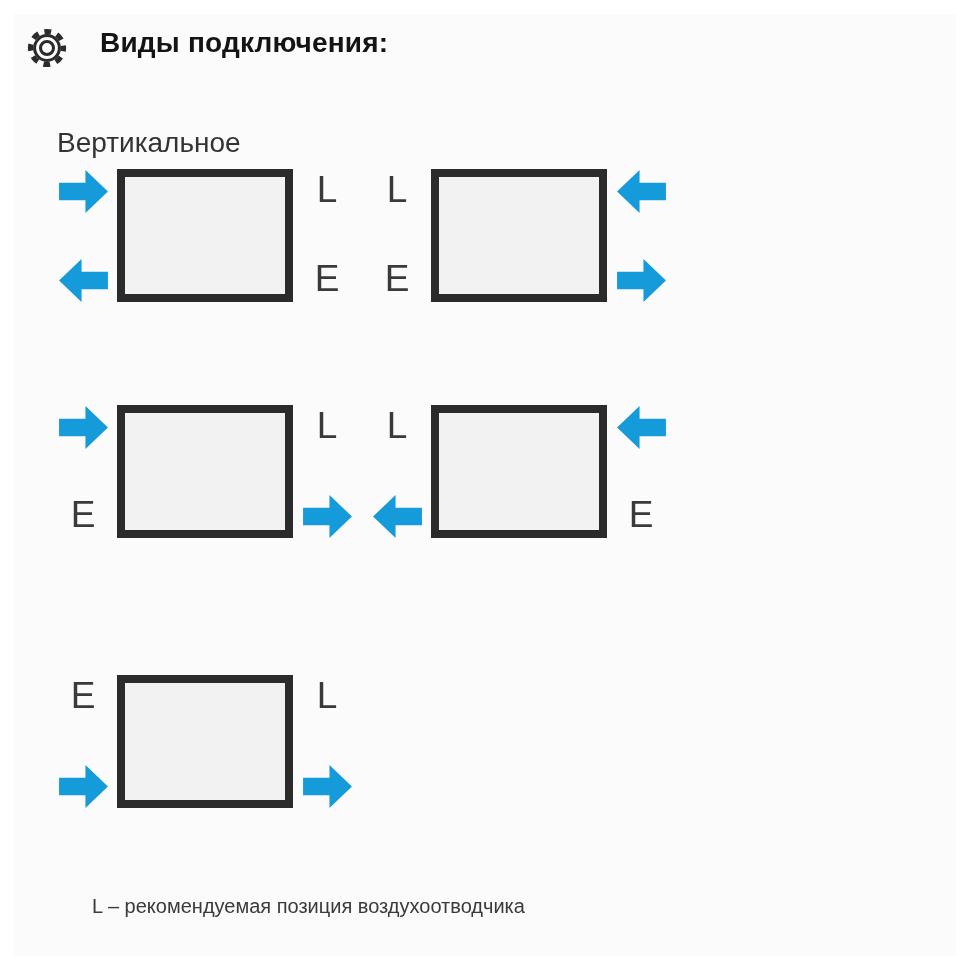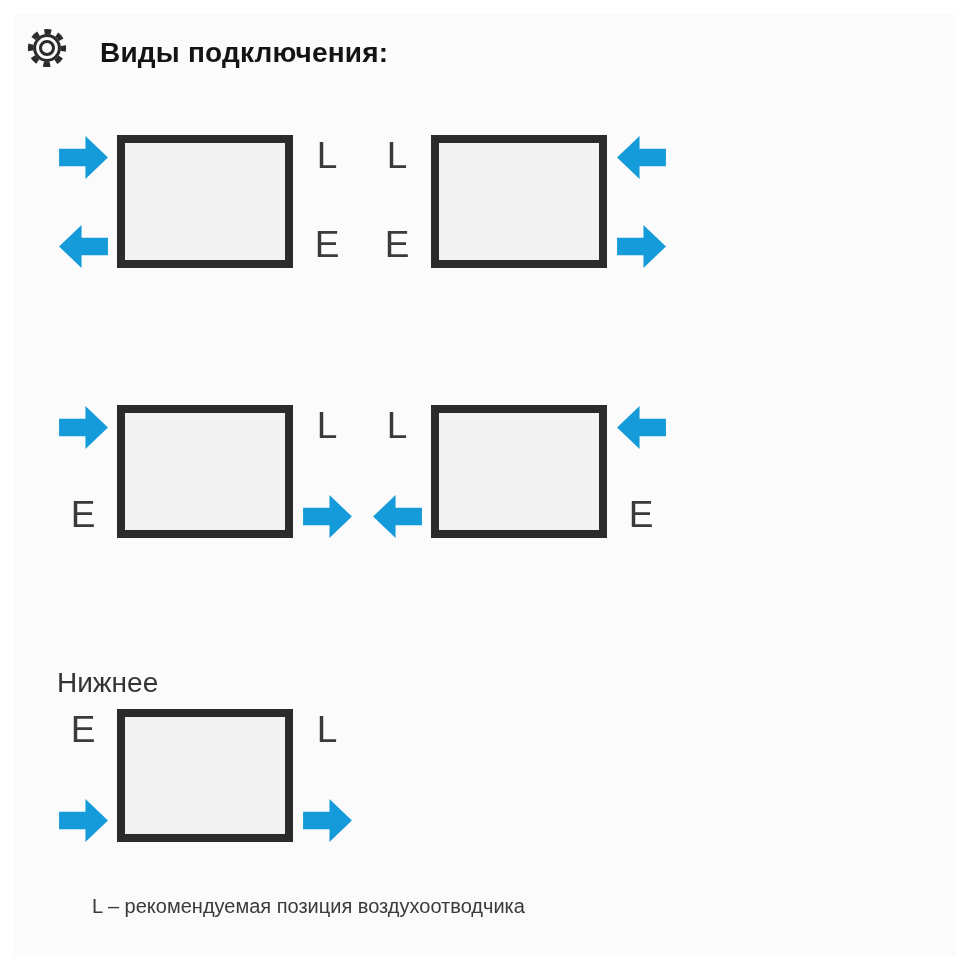--- a/index.html
+++ b/index.html
@@ -8,21 +8,21 @@
     background:#FFFFFF; overflow:hidden;
     font-family:"Liberation Sans", sans-serif;
     --blue:#159BD9; --ink:#2B2B2B; --fill:#F2F2F2; --text:#3A3A3A;
   }
   .panel {
     position:absolute; left:14px; top:14px; width:942px; height:942px;
     background:#FBFBFB;
   }
   .header {
     position:absolute; left:26px; top:27px;
-    display:flex; align-items:flex-end; gap:32px;
+    display:flex; align-items:flex-start; gap:32px;
   }
   .gear { width:42px; height:42px; display:block; }
   .title {
     font-size:28px; font-weight:700; color:#141414; letter-spacing:0.2px;
   }
   .sections { position:absolute; left:57px; top:0; width:700px; height:970px; }
   .section { position:absolute; left:0; width:680px; }
   .section-vertical { top:126px; }
   .section-diagonal { top:396px; }
   .section-bottom   { top:666px; }
@@ -67,20 +67,21 @@
       <circle cx="22" cy="22" r="14.5" fill="#FBFBFB" stroke="none"></circle>
       <circle cx="22" cy="22" r="13" fill="none" stroke="#2B2B2B" stroke-width="3.2"></circle>
       <circle cx="22" cy="22" r="6.8" fill="none" stroke="#2B2B2B" stroke-width="3.2"></circle>
     </svg>
   </span>
   <span class="title">Виды подключения:</span>
 </div>
 
 <div class="sections">
     <div class="section section-vertical">
+      <div class="section-label">Вертикальное</div>
       <div class="diagram-row">
         <div class="diagram">
           <div class="radiator"></div>
           <div class="slot top-left arrow arrow-right">
             <svg viewBox="0 0 50 44">
               <polygon points="0,13 27,13 27,0 50,22 27,44 27,31 0,31"></polygon>
             </svg>
           </div>
           <div class="slot bottom-left arrow arrow-left">
             <svg viewBox="0 0 50 44">
@@ -135,21 +136,20 @@
           <div class="slot top-right arrow arrow-left">
             <svg viewBox="0 0 50 44">
               <polygon points="0,13 27,13 27,0 50,22 27,44 27,31 0,31"></polygon>
             </svg>
           </div>
           <div class="slot bottom-right port-label">E</div>
         </div>
       </div>
     </div>
     <div class="section section-bottom">
-      <div class="section-label">Нижнее</div>
       <div class="diagram-row">
         <div class="diagram">
           <div class="radiator"></div>
           <div class="slot top-left port-label">E</div>
           <div class="slot bottom-left arrow arrow-right">
             <svg viewBox="0 0 50 44">
               <polygon points="0,13 27,13 27,0 50,22 27,44 27,31 0,31"></polygon>
             </svg>
           </div>
           <div class="slot top-right port-label">L</div>

